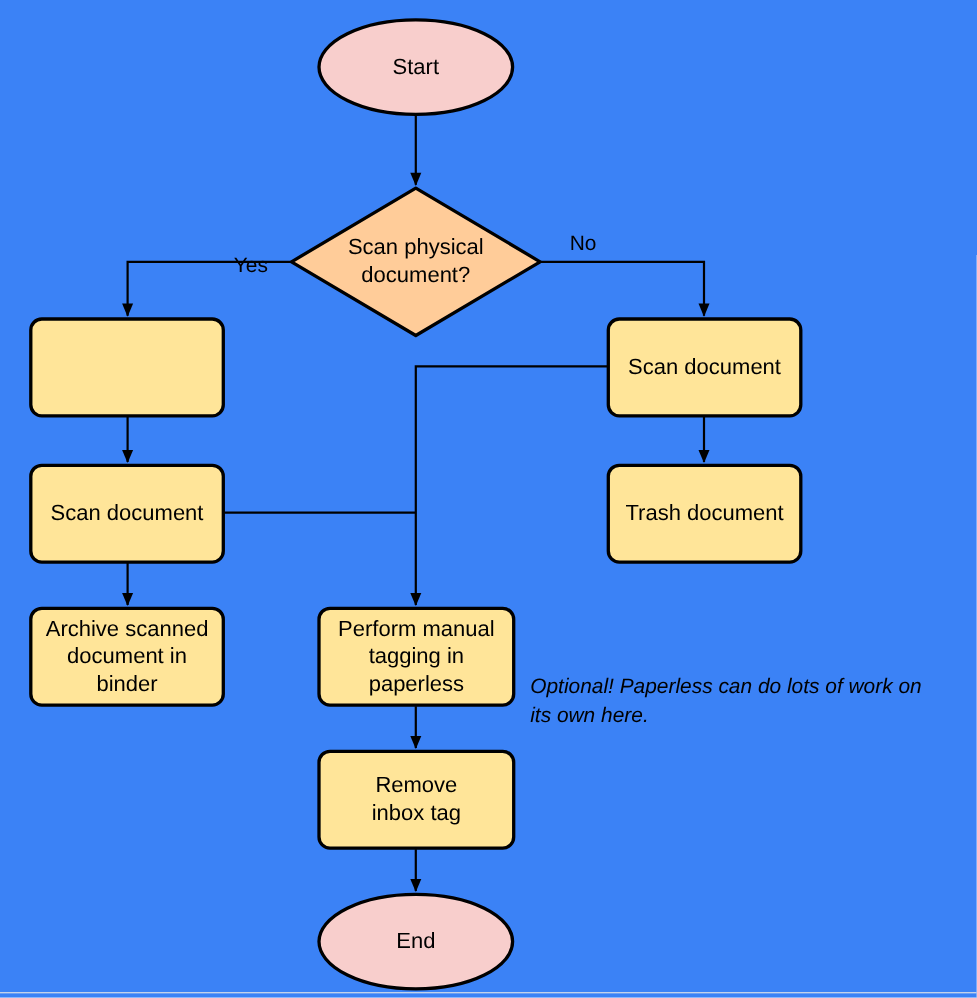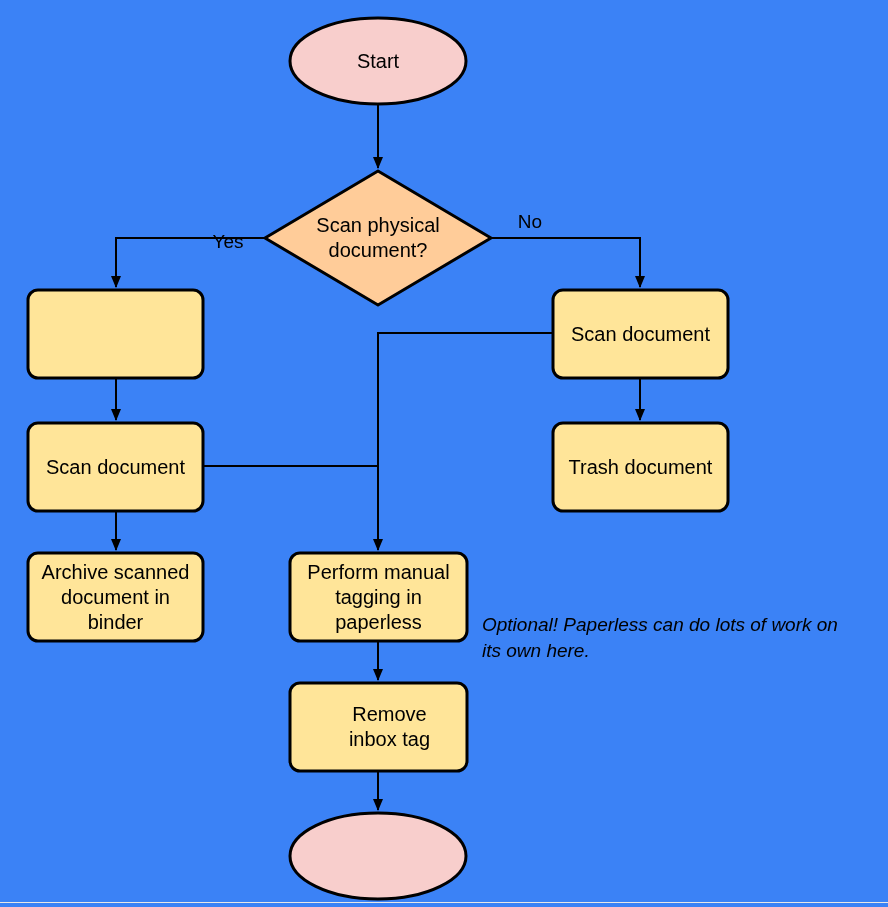--- a/index.html
+++ b/index.html
@@ -99,23 +99,24 @@
 binder</div>
 
   <div class="node-label" style="left:553px; top:290px; width:175px; height:88px;">Scan document</div>
 
   <div class="node-label" style="left:553px; top:423px; width:175px; height:88px;">Trash document</div>
 
   <div class="node-label" style="left:290px; top:553px; width:177px; height:88px;">Perform manual
 tagging in
 paperless</div>
 
-  <div class="node-label" style="left:290px; top:683px; width:177px; height:88px;padding-left:11px;">Remove
+  <div class="node-label" style="left:290px; top:683px; width:177px; height:88px;">Remove
 inbox tag</div>
 
+  <div class="node-label" style="left:290px; top:813px; width:176px; height:86px;">End</div>
 
   <div class="edge-label" style="left:200px; top:210px; width:56px; height:24px;margin-top:20px;">Yes</div>
 
   <div class="edge-label" style="left:502px; top:210px; width:56px; height:24px;">No</div>
 
   <div class="annotation" style="left:482px; top:592px; width:406px;margin-top:20px;">Optional! Paperless can do lots of work on
 its own here.</div>
 
   <div class="bottom-edge"></div>
 </div>

